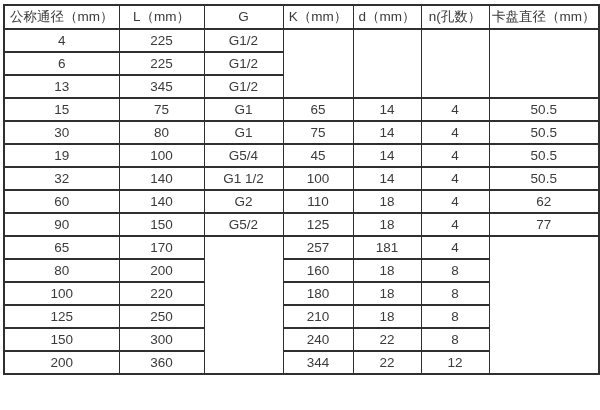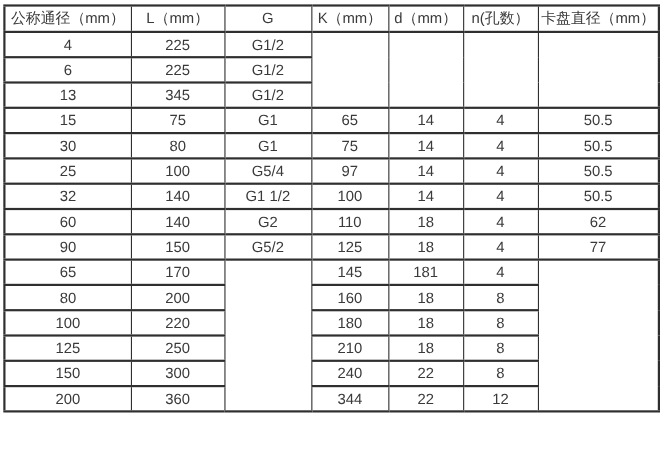--- a/index.html
+++ b/index.html
@@ -92,24 +92,24 @@
     <tr>
       <td>30</td>
       <td>80</td>
       <td>G1</td>
       <td>75</td>
       <td>14</td>
       <td>4</td>
       <td>50.5</td>
     </tr>
     <tr>
-      <td>25</td>
+      <td>19</td>
       <td>100</td>
       <td>G5/4</td>
-      <td>97</td>
+      <td>45</td>
       <td>14</td>
       <td>4</td>
       <td>50.5</td>
     </tr>
     <tr>
       <td>32</td>
       <td>140</td>
       <td>G1 1/2</td>
       <td>100</td>
       <td>14</td>
@@ -131,21 +131,21 @@
       <td>G5/2</td>
       <td>125</td>
       <td>18</td>
       <td>4</td>
       <td>77</td>
     </tr>
     <tr>
       <td>65</td>
       <td>170</td>
       <td rowspan="6"></td>
-      <td>145</td>
+      <td>257</td>
       <td>181</td>
       <td>4</td>
       <td rowspan="6"></td>
     </tr>
     <tr>
       <td>80</td>
       <td>200</td>
       <td>160</td>
       <td>18</td>
       <td>8</td>

